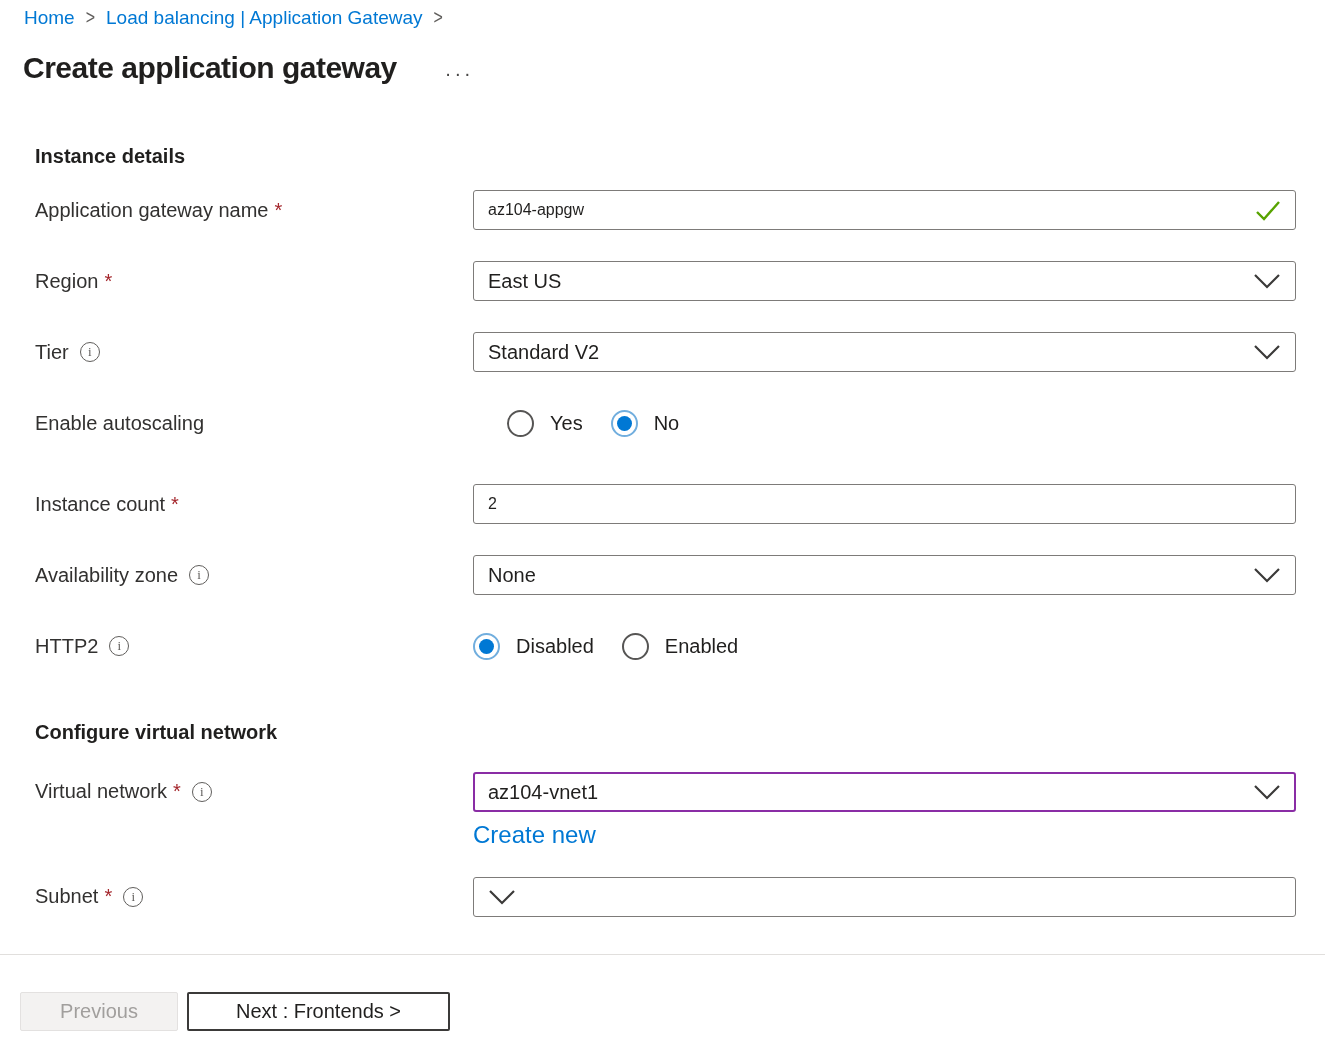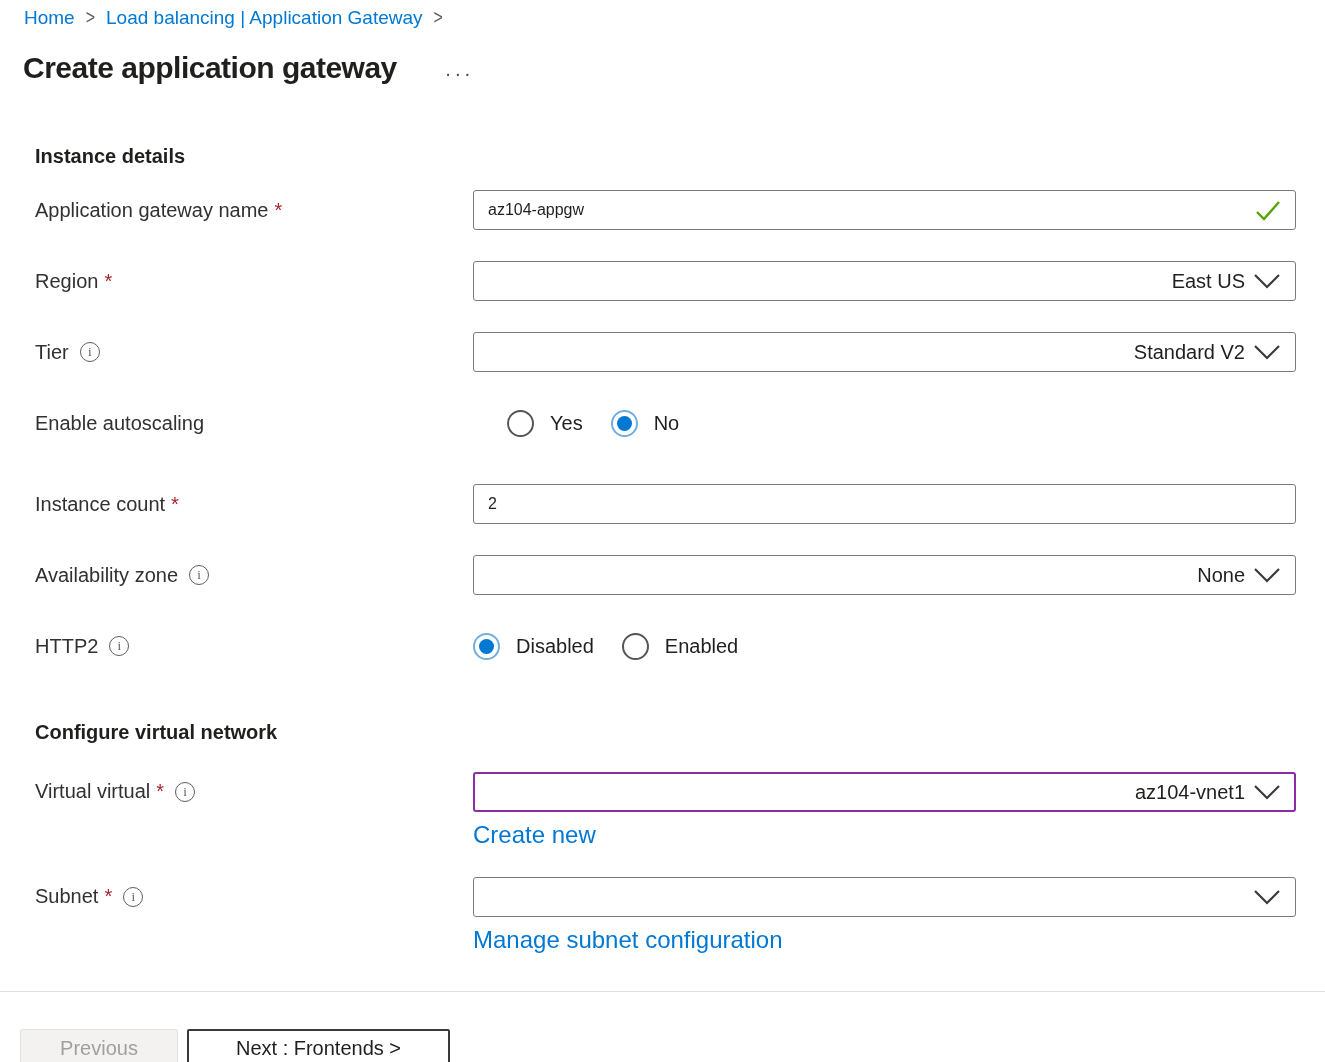--- a/index.html
+++ b/index.html
@@ -28,21 +28,21 @@
           margin-left: 11px; cursor: default; font-family: "Liberation Serif", serif; }
   .control { width: 823px; }
 
   
   .textbox, .selectbox {
     height: 40px; border: 1px solid #7d7b79; border-radius: 3px; background: #fff;
     display: flex; align-items: center; padding: 0 14px; font-size: 20px; color: #201f1e;
   }
   .textbox input { flex: 1; border: none; outline: none; font-size: 16px; color: #201f1e;
                    font-family: "Liberation Sans", sans-serif; background: transparent; }
-  .selectbox { justify-content: flex-end; cursor: pointer; gap: 8px; }
+  .selectbox { justify-content: space-between; cursor: pointer; gap: 8px; }
   .selectbox.focused { border: 2px solid #8a2da5; padding: 0 13px; }
   .check-icon, .chevron-icon { flex-shrink: 0; display: inline-flex; }
 
   
   .radio-group { display: flex; align-items: center; height: 40px; }
   .radio { display: inline-flex; align-items: center; cursor: pointer; margin-right: 28px; }
   .rb { width: 27px; height: 27px; border-radius: 50%; border: 2px solid #565554; background: #fff;
         display: inline-flex; align-items: center; justify-content: center; flex-shrink: 0; }
   .radio.selected .rb { border-color: #71aede; }
   .radio.selected .rb::after { content: ""; width: 15px; height: 15px; border-radius: 50%; background: #0078d4; }
@@ -195,21 +195,21 @@
         </label>
       </div>
     </div>
   </div>
 
   <div class="vnet-section">
     <h2 class="section-heading">Configure virtual network</h2>
 
     <div class="row top-align" style="margin-bottom:0;">
       <div class="row-label" style="margin-top:8px;">
-        <span>Virtual virtual</span>
+        <span>Virtual network</span>
         <span class="req">*</span>
         <span class="info">i</span>
       </div>
       <div class="control">
         <div class="selectbox focused">
           <span>az104-vnet1</span>
           <span class="chevron-icon">
             <svg width="28" height="16" viewBox="0 0 28 16">
                 <polyline points="2,2 14,14 26,2" fill="none" stroke="#3b3a39" stroke-width="2.2"></polyline>
               </svg>
@@ -226,21 +226,20 @@
         <span class="info">i</span>
       </div>
       <div class="control">
         <div class="selectbox">
           <span class="chevron-icon">
             <svg width="28" height="16" viewBox="0 0 28 16">
                 <polyline points="2,2 14,14 26,2" fill="none" stroke="#3b3a39" stroke-width="2.2"></polyline>
               </svg>
           </span>
         </div>
-        <a class="field-link">Manage subnet configuration</a>
       </div>
     </div>
   </div>
 
 </div>
 
 <div class="divider"></div>
 <div class="footer">
   <button class="btn btn-previous">Previous</button>
   <button class="btn btn-next">Next : Frontends &gt;</button>

